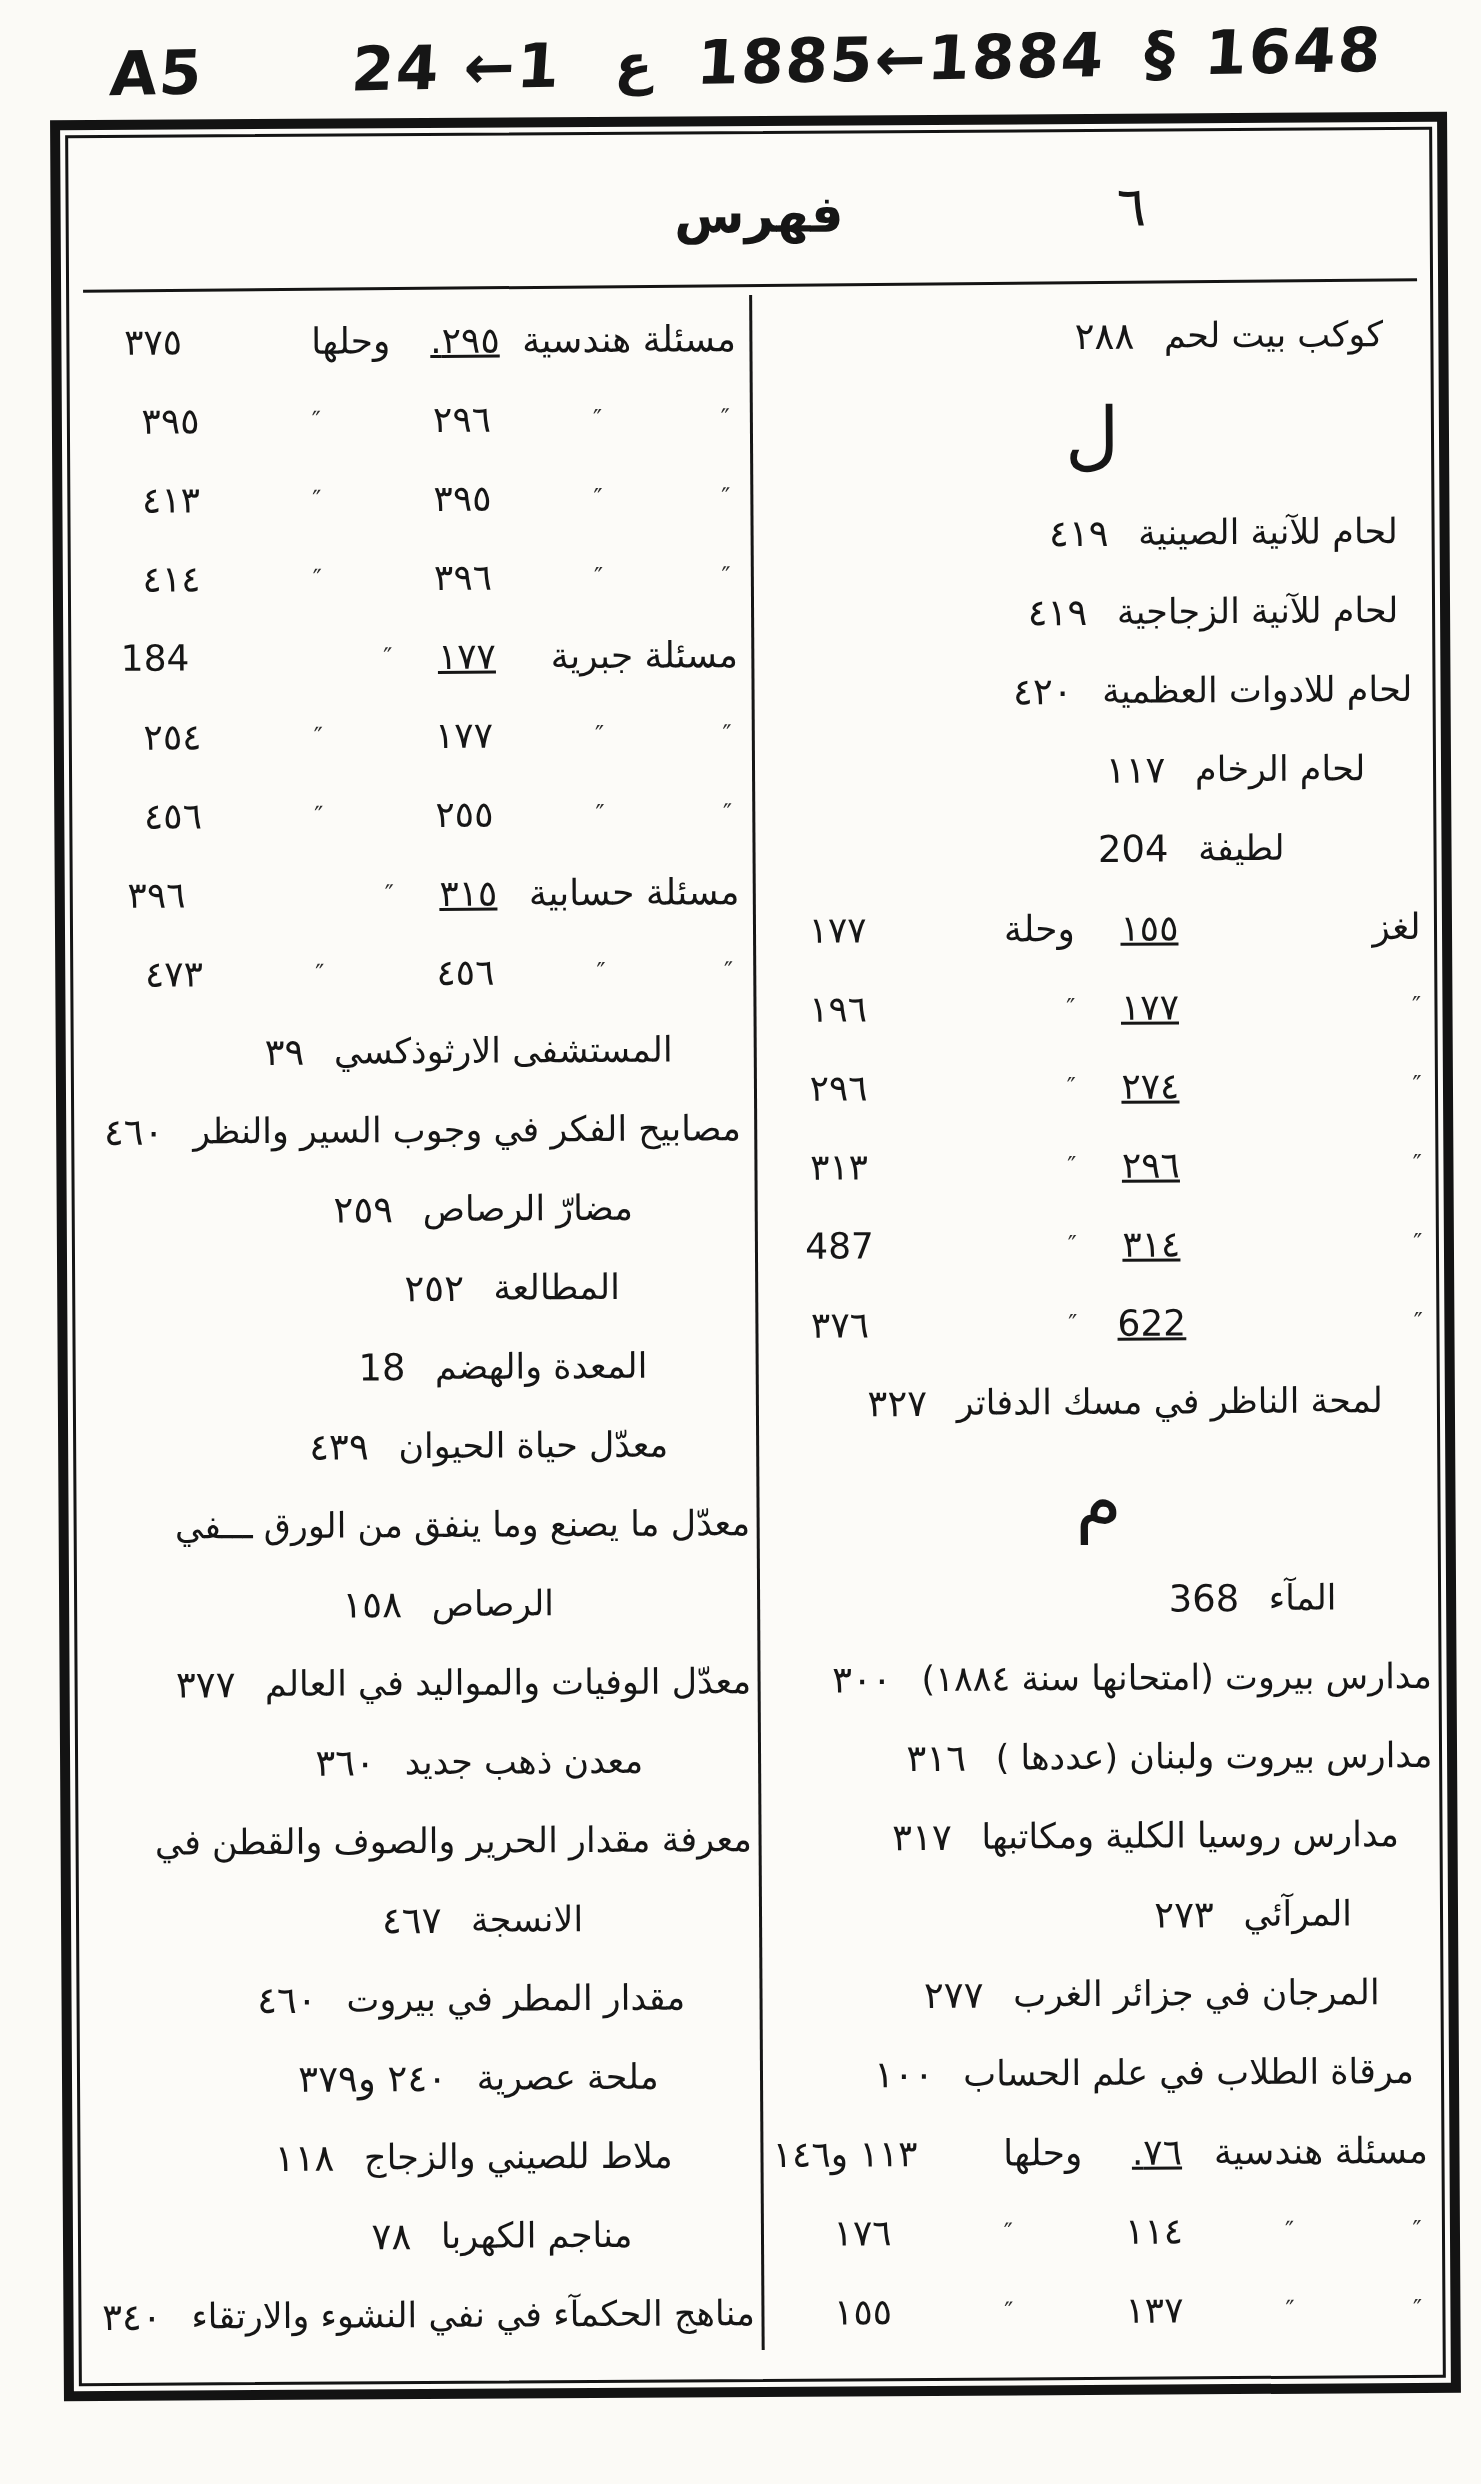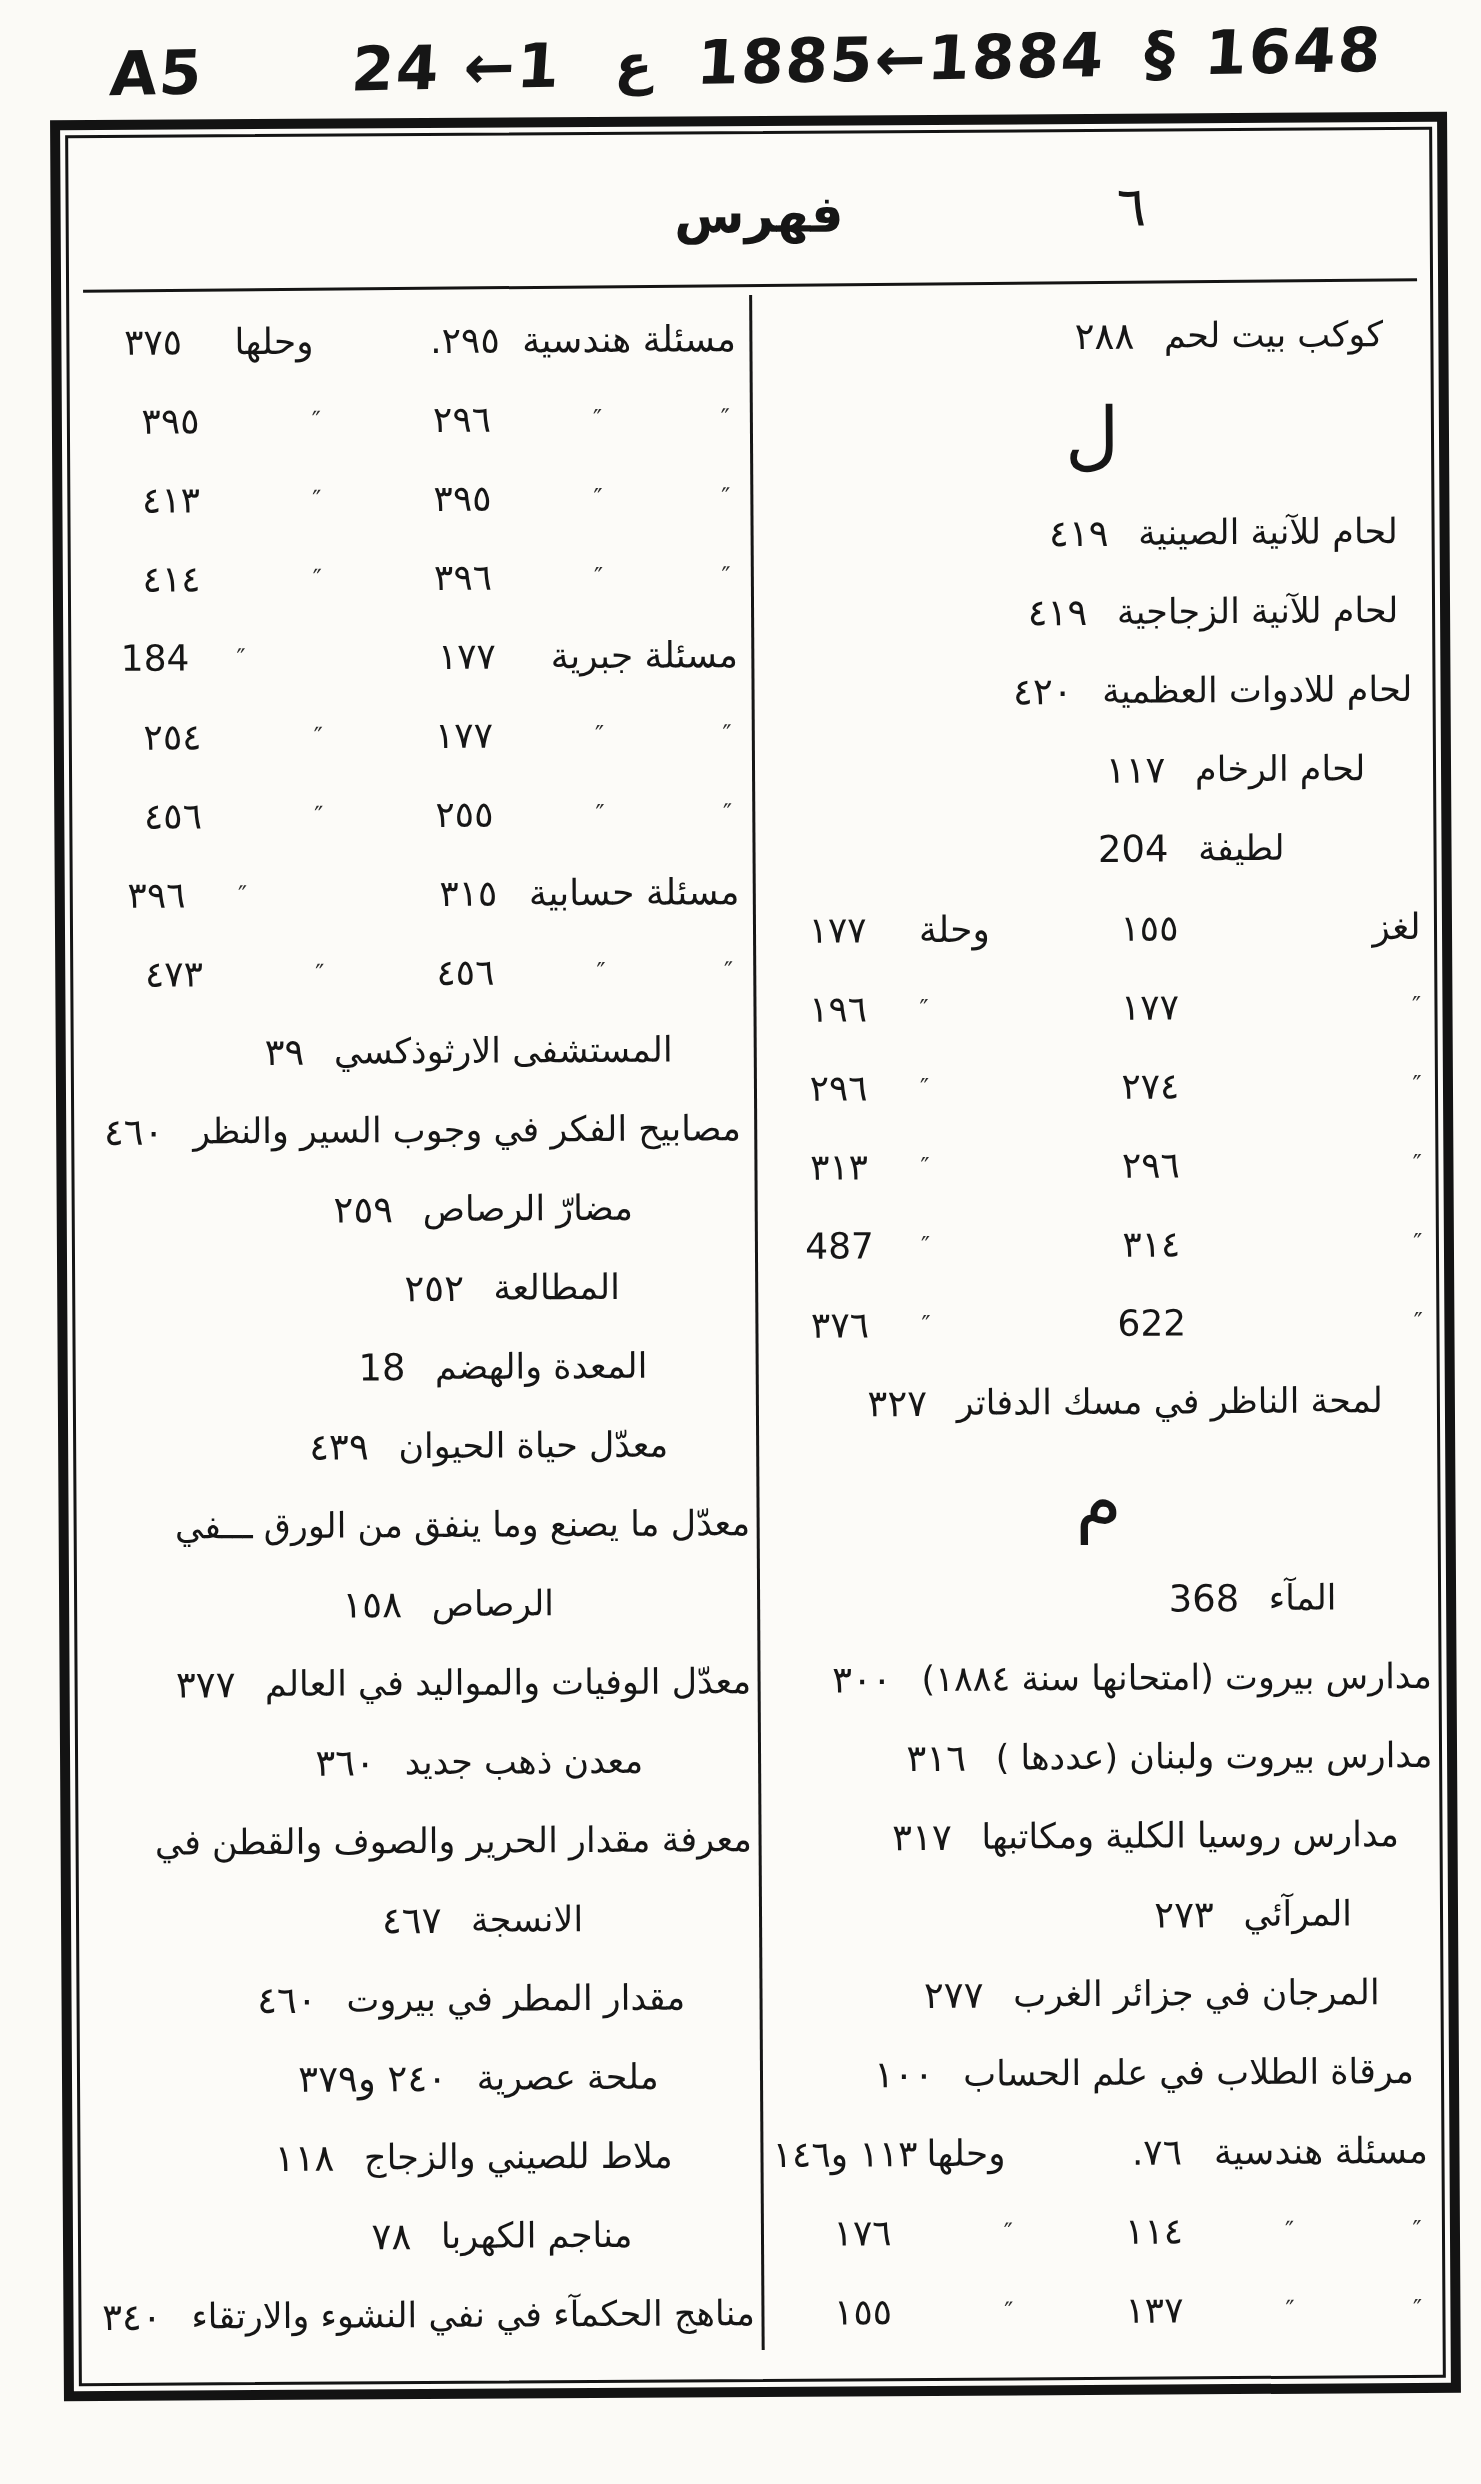--- a/index.html
+++ b/index.html
@@ -32,22 +32,22 @@
   .col-divider{width:3px;background:#161616;}
 
   .row{height:79px;display:flex;align-items:center;font-size:35px;flex:0 0 auto;}
   .row.section{height:118px;justify-content:center;font-size:75px;}
   .row.entry{direction:rtl;white-space:nowrap;}
   .entry .pg{margin-right:29.6px;font-size:37px;}
   .row.tab{direction:rtl;width:100%;}
   .cell{display:inline-block;white-space:nowrap;font-size:36px;}
   .ditto{font-size:24.6px;opacity:.9;}
   .t4 .c0{width:29%;text-align:right;padding-right:2%;}
-  .t4 .c1{width:22%;text-align:center;}
-  .t4 .c2{width:23%;text-align:left;}
+  .t4 .c1{width:22%;text-align:center;text-decoration:underline;}
+  .t4 .c2{width:23%;text-align:right;}
   .t4 .c3{width:24%;text-align:center;}
   .t5 .c0{width:12%;text-align:right;padding-right:3%;}
   .t5 .c1{width:15%;text-align:center;}
   .t5 .c2{width:25%;text-align:center;}
   .t5 .c3{width:18%;text-align:center;}
   .t5 .c4{width:25%;text-align:center;}
 </style>
 </head>
 <body>
 

